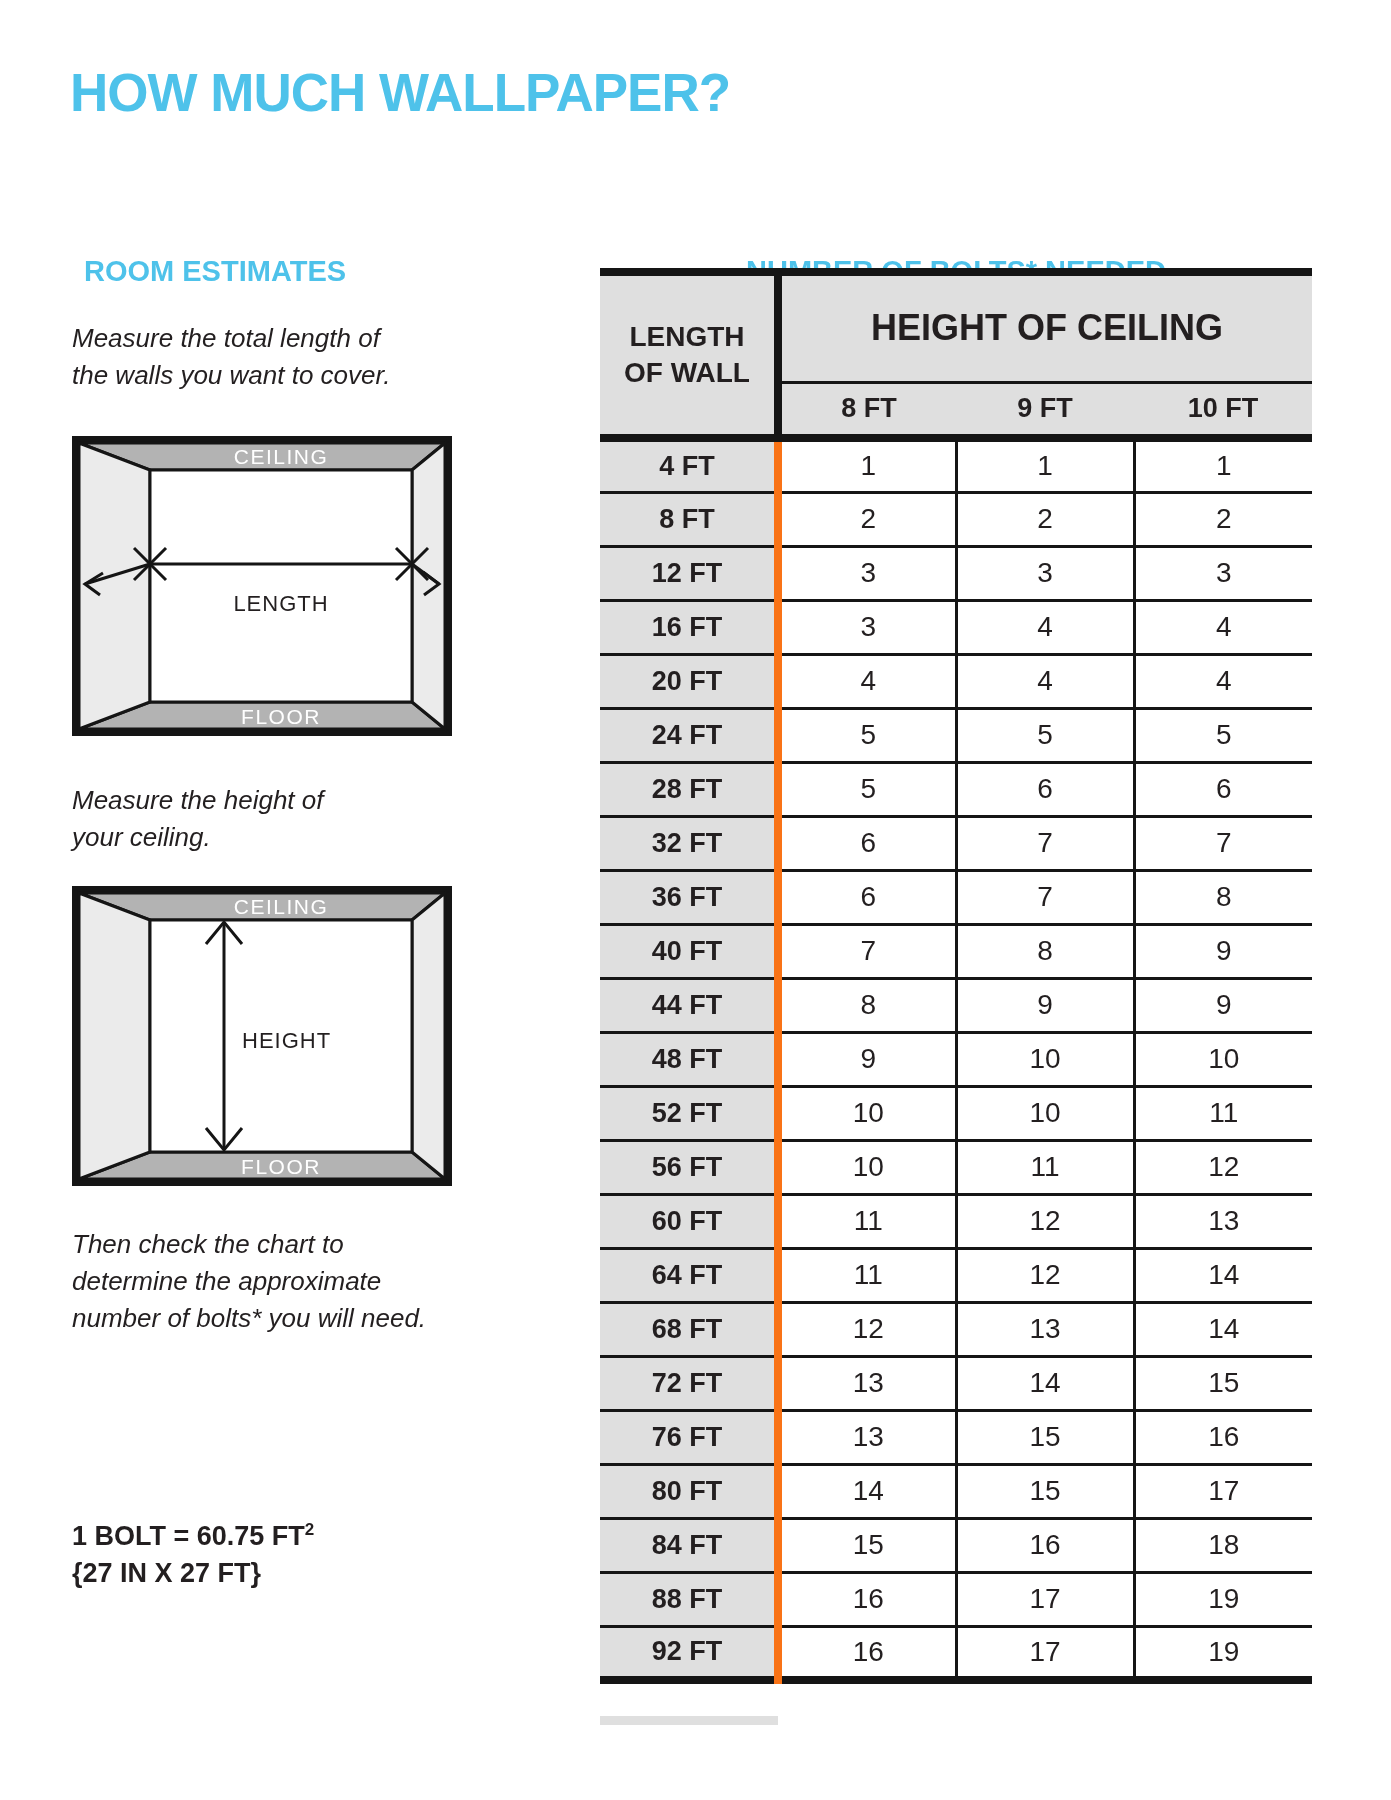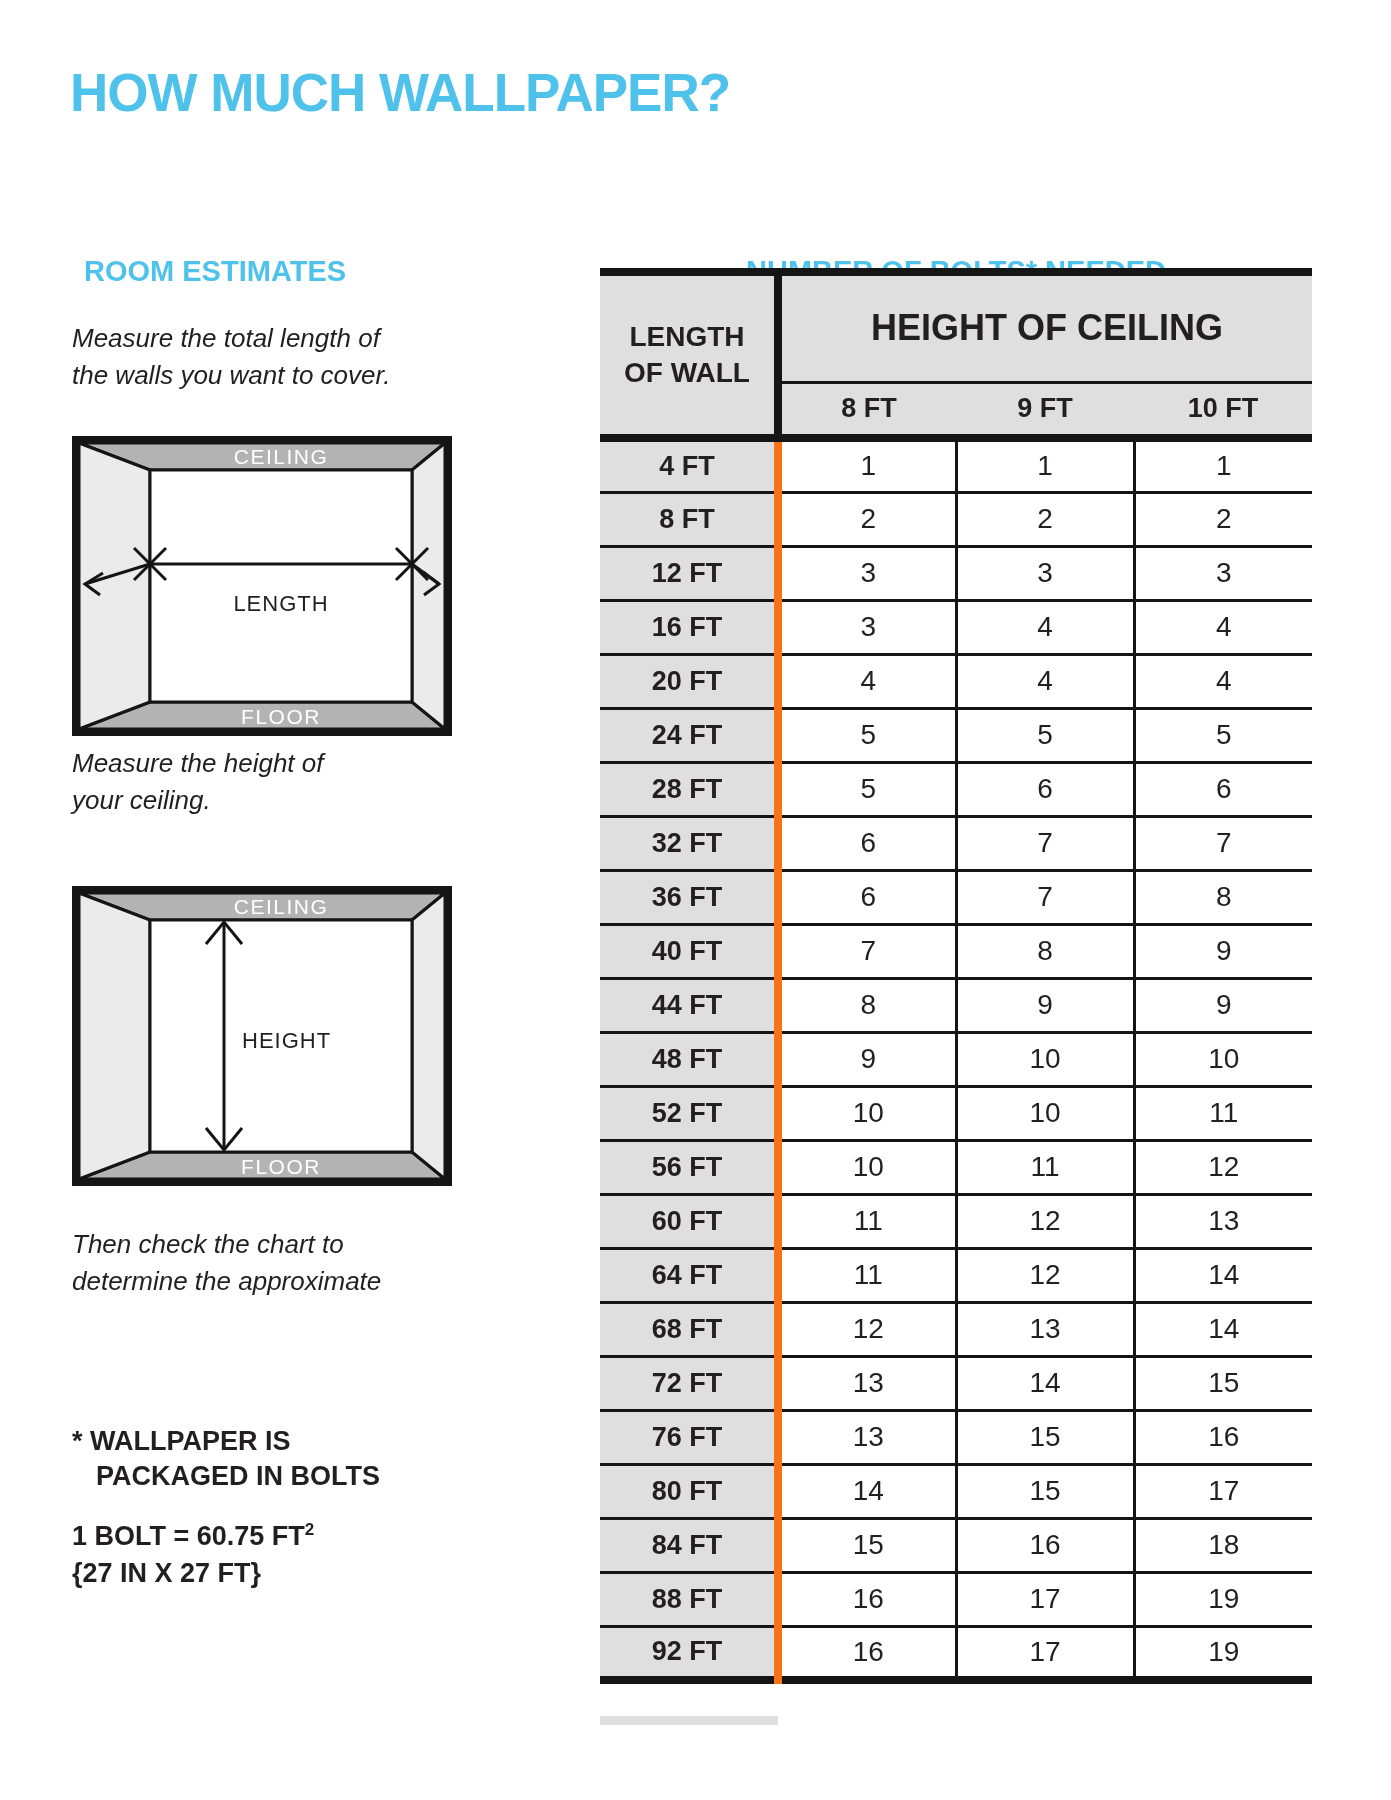--- a/index.html
+++ b/index.html
@@ -14,21 +14,21 @@
   .page{position:relative;width:1391px;height:1764px;background:#ffffff;overflow:hidden;color:var(--ink);}
 
   .page-title{position:absolute;left:70px;top:62px;font-size:53px;font-weight:bold;color:var(--blue);letter-spacing:-1px;white-space:nowrap;}
 
   .section-heading{position:absolute;font-size:29px;font-weight:bold;color:var(--blue);letter-spacing:0px;white-space:nowrap;}
   .left-heading{left:84px;top:255px;}
   .table-heading{left:600px;top:255px;width:712px;text-align:center;}
 
   .body-text{position:absolute;left:72px;font-size:26px;line-height:37px;color:var(--ink);font-style:italic;}
   .p1{top:320px;}
-  .p2{top:745px;}
+  .p2{top:782px;}
   .p3{top:1226px;}
 
   .room-svg{position:absolute;left:72px;width:380px;height:300px;}
   .d1{top:436px;}
   .d2{top:886px;}
 
   .footnote{position:absolute;left:72px;top:1424px;font-size:27px;font-weight:bold;line-height:35px;color:var(--ink);}
   .footnote .indent{padding-left:24px;}
   .bolt-info{position:absolute;left:72px;top:1518px;font-size:27px;font-weight:bold;line-height:37px;color:var(--ink);}
   .bolt-info sup{font-size:17px;vertical-align:super;line-height:0;}
@@ -93,26 +93,22 @@
     <g stroke="#151515" stroke-width="3" fill="none">
       <line x1="152" y1="36" x2="152" y2="264"></line>
       <polyline points="134,58 152,36 170,58"></polyline>
       <polyline points="134,242 152,264 170,242"></polyline>
     </g>
     <text x="209" y="28" text-anchor="middle" font-size="21" letter-spacing="1.5" fill="#ffffff">CEILING</text>
     <text x="170" y="162" text-anchor="start" font-size="22" letter-spacing="1" fill="#231F20">HEIGHT</text>
     <text x="209" y="288" text-anchor="middle" font-size="21" letter-spacing="1.5" fill="#ffffff">FLOOR</text>
   </svg>
 
-  <p class="body-text p3"><span>Then check the chart to</span><br><span>determine the approximate</span><br></p>
-
-  <div class="footnote">
-    <div>* WALLPAPER IS</div>
-    <div class="indent">PACKAGED IN BOLTS</div>
-  </div>
+  <p class="body-text p3"><span>Then check the chart to</span><br><span>determine the approximate</span><br><span>number of bolts* you will need.</span></p>
+
 
   <div class="bolt-info">
     <div><span>1 BOLT = 60.75 FT</span><sup>2</sup></div>
     <div>{27 IN X 27 FT}</div>
   </div>
 
   <h2 class="section-heading table-heading">NUMBER OF BOLTS* NEEDED</h2>
 
   <table class="bolts">
     <colgroup>

